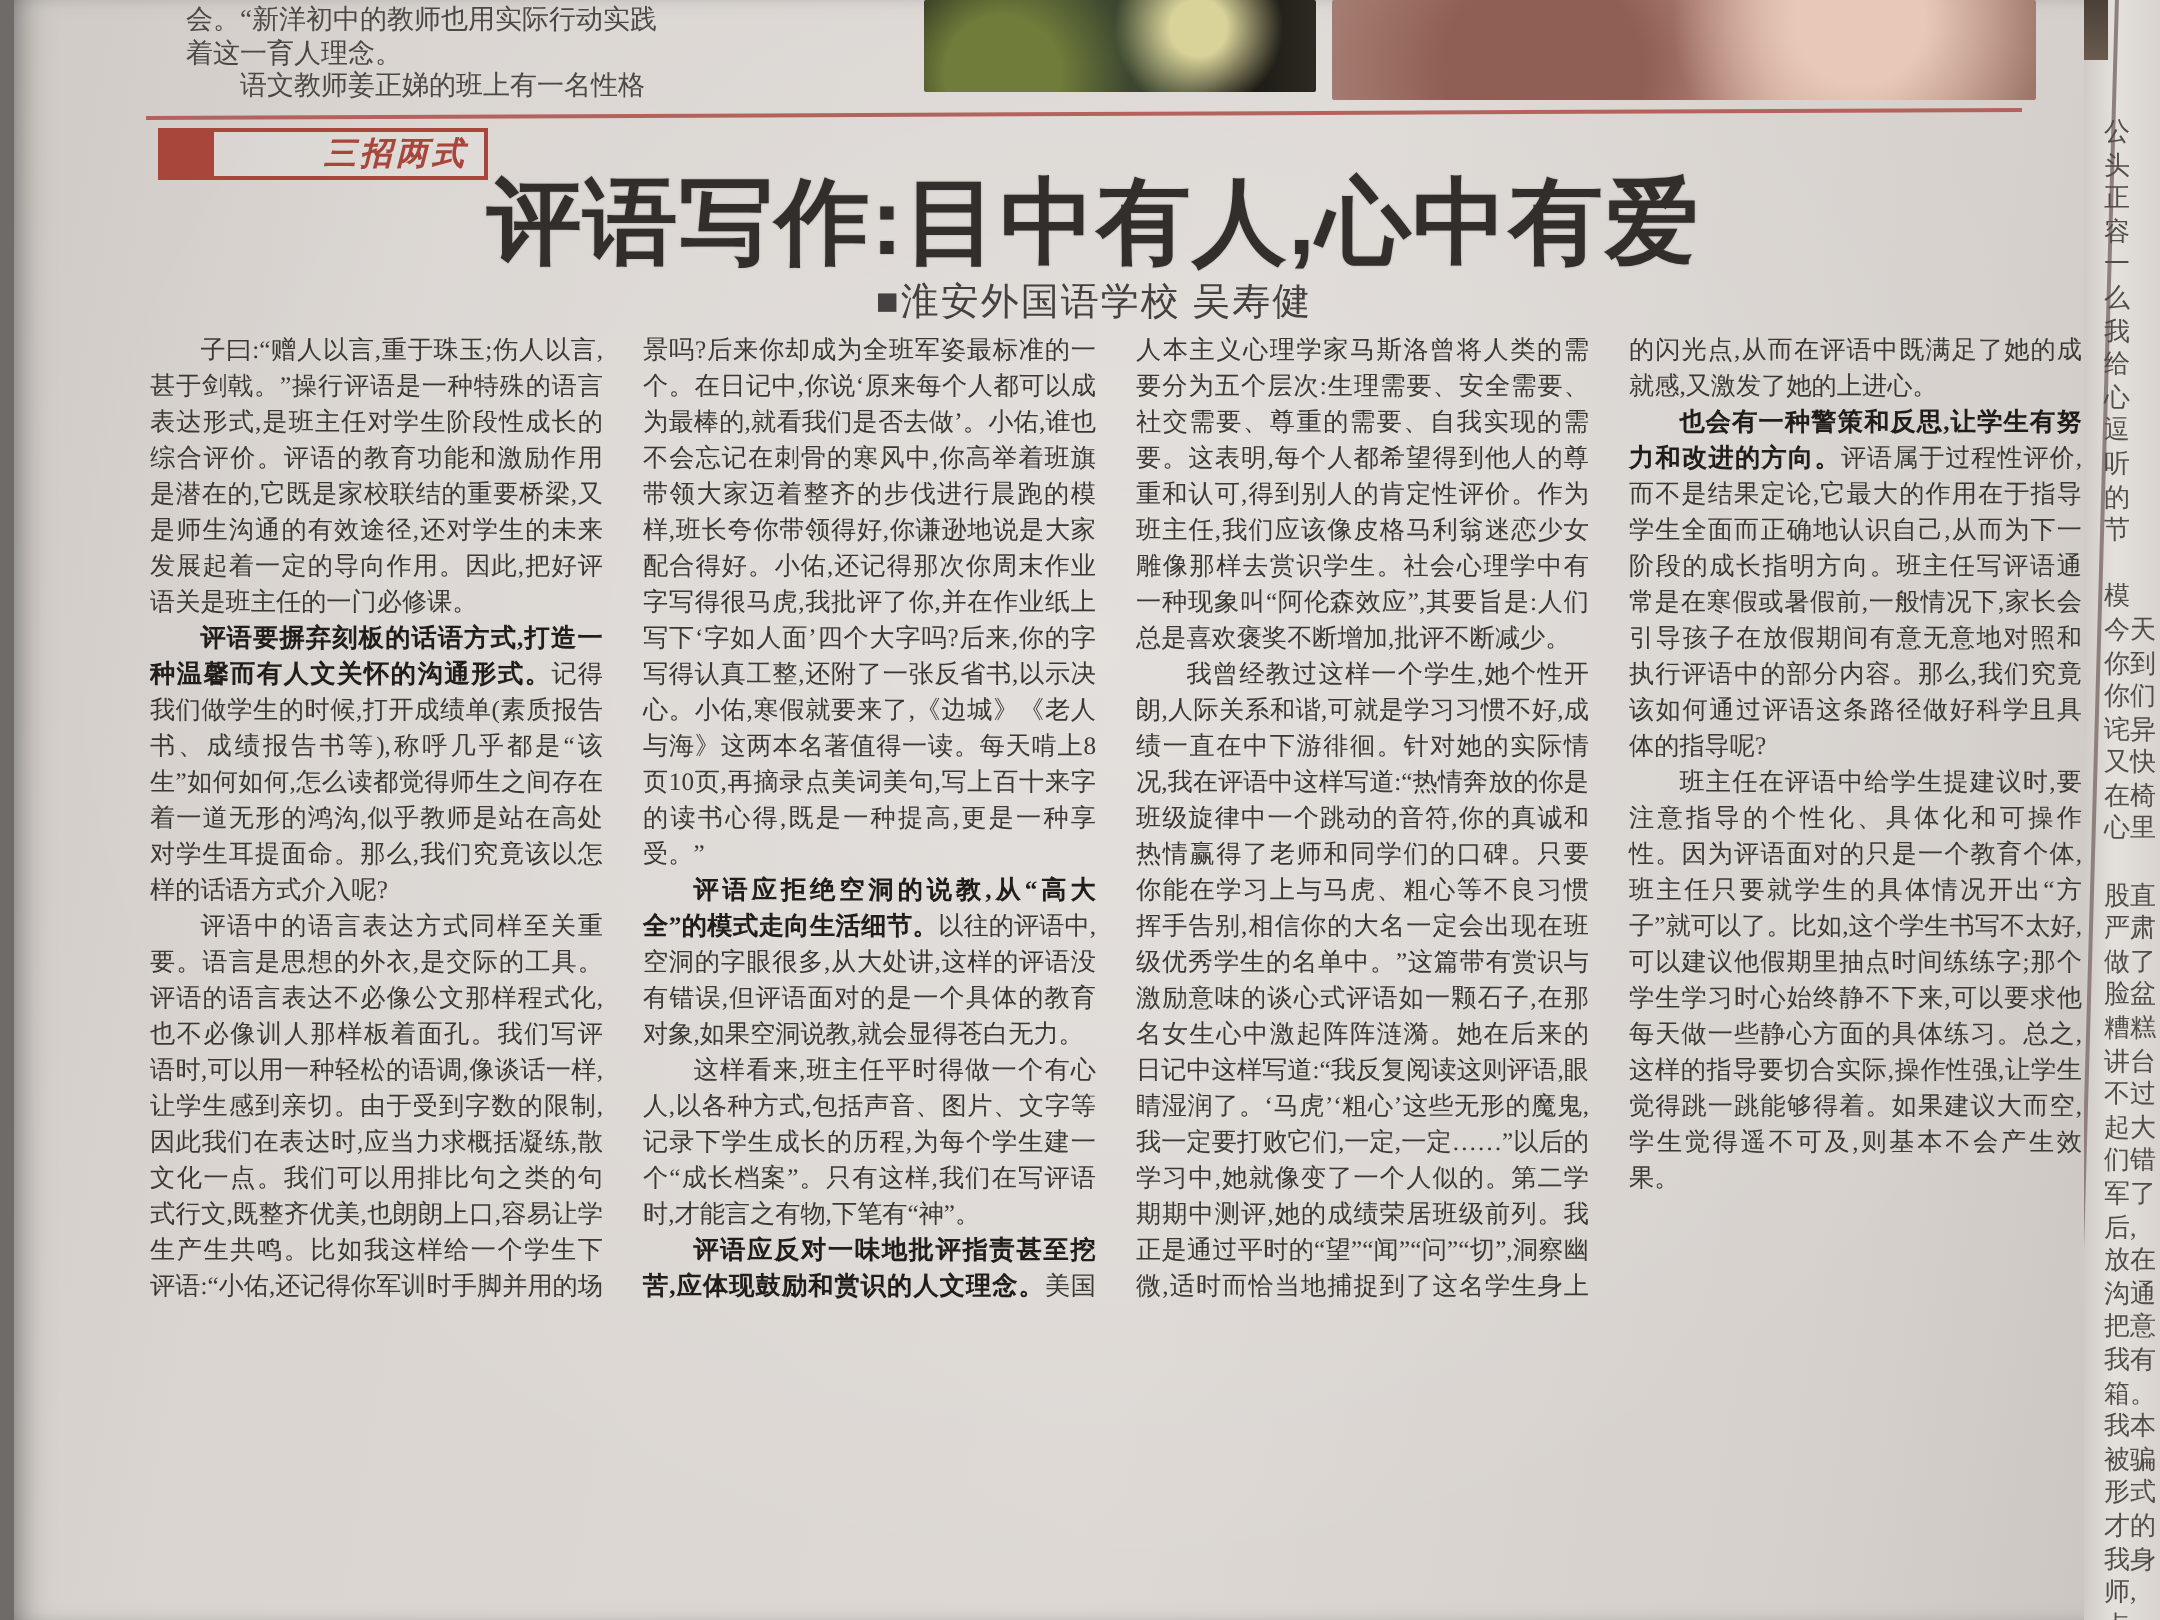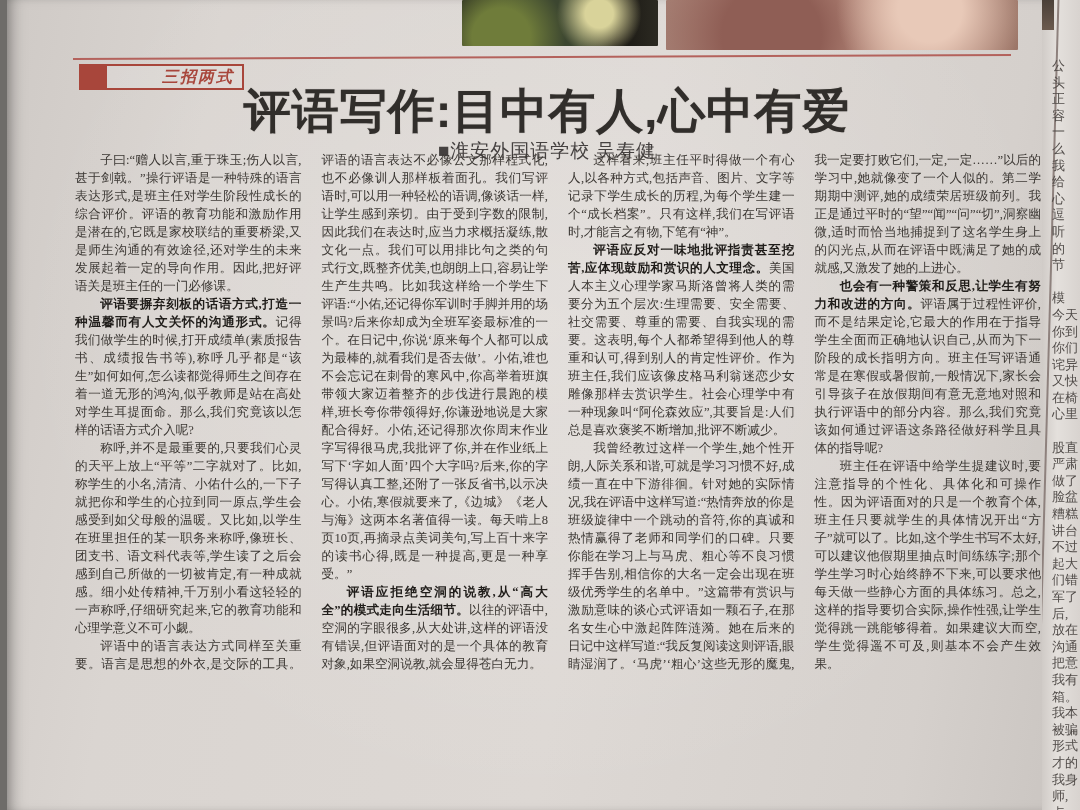--- a/index.html
+++ b/index.html
@@ -60,21 +60,21 @@
     font-family:"Liberation Sans", sans-serif;
     font-weight:bold;font-size:47px;color:#312e2b;letter-spacing:1px;
     text-shadow:0 0 1px rgba(60,55,50,.35);
   }
   .byline{
     position:absolute;left:150px;top:138px;width:780px;text-align:center;
     font-size:19px;color:#454140;letter-spacing:1px;
   }
   
   .article{
-    position:absolute;left:68px;top:151px;width:966px;height:634px;
+    position:absolute;left:68px;top:166px;width:966px;height:634px;
     column-count:4;column-gap:20px;overflow:hidden;
     font-size:12.6px;line-height:18px;color:#3b3733;text-align:justify;
   }
   .article p{margin:0;text-indent:2em;}
   .article p b{color:#201d1a;letter-spacing:.2px;margin-top:12px;}
   
   .fold-strip{
     position:absolute;right:0;top:0;width:38px;bottom:0;
     background:linear-gradient(90deg,#d0cbc7, #e4e0dc 40%, #d8d3cf);
     overflow:hidden;
@@ -91,38 +91,42 @@
     position:absolute;right:26px;top:0;width:14px;height:30px;
     background:linear-gradient(180deg,#4a4038,#6b5a4e);
   }
 </style>
 </head>
 <body>
 
 <div class="page">
 
   <div class="top-strip">
+    <div class="snippet">
+      <div class="ln1">会。“新洋初中的教师也用实际行动实践</div>
+      <div class="ln2">着这一育人理念。</div>
+      <div class="ln3">语文教师姜正娣的班上有一名性格</div>
+    </div>
     <div class="photo photo-a"></div>
     <div class="photo photo-b"></div>
   </div>
 
   <div class="red-rule"></div>
 
   <div class="badge">
     <div class="block"></div>
     <div class="label">三招两式</div>
   </div>
 
   <div class="headline">评语写作:目中有人,心中有爱</div>
   <div class="byline">■淮安外国语学校  吴寿健</div>
 
   <div class="article" id="article-body">
       <p>子曰:“赠人以言,重于珠玉;伤人以言,甚于剑戟。”操行评语是一种特殊的语言表达形式,是班主任对学生阶段性成长的综合评价。评语的教育功能和激励作用是潜在的,它既是家校联结的重要桥梁,又是师生沟通的有效途径,还对学生的未来发展起着一定的导向作用。因此,把好评语关是班主任的一门必修课。</p>
       <p><b>评语要摒弃刻板的话语方式,打造一种温馨而有人文关怀的沟通形式。</b>记得我们做学生的时候,打开成绩单(素质报告书、成绩报告书等),称呼几乎都是“该生”如何如何,怎么读都觉得师生之间存在着一道无形的鸿沟,似乎教师是站在高处对学生耳提面命。那么,我们究竟该以怎样的话语方式介入呢?</p>
-      <p>称呼,并不是最重要的,只要我们心灵的天平上放上“平等”二字就对了。比如,称学生的小名,清清、小佑什么的,一下子就把你和学生的心拉到同一原点,学生会感受到如父母般的温暖。又比如,以学生在班里担任的某一职务来称呼,像班长、团支书、语文科代表等,学生读了之后会感到自己所做的一切被肯定,有一种成就感。细小处传精神,千万别小看这轻轻的一声称呼,仔细研究起来,它的教育功能和心理学意义不可小觑。</p>
       <p>评语中的语言表达方式同样至关重要。语言是思想的外衣,是交际的工具。评语的语言表达不必像公文那样程式化,也不必像训人那样板着面孔。我们写评语时,可以用一种轻松的语调,像谈话一样,让学生感到亲切。由于受到字数的限制,因此我们在表达时,应当力求概括凝练,散文化一点。我们可以用排比句之类的句式行文,既整齐优美,也朗朗上口,容易让学生产生共鸣。比如我这样给一个学生下评语:“小佑,还记得你军训时手脚并用的场景吗?后来你却成为全班军姿最标准的一个。在日记中,你说‘原来每个人都可以成为最棒的,就看我们是否去做’。小佑,谁也不会忘记在刺骨的寒风中,你高举着班旗带领大家迈着整齐的步伐进行晨跑的模样,班长夸你带领得好,你谦逊地说是大家配合得好。小佑,还记得那次你周末作业字写得很马虎,我批评了你,并在作业纸上写下‘字如人面’四个大字吗?后来,你的字写得认真工整,还附了一张反省书,以示决心。小佑,寒假就要来了,《边城》《老人与海》这两本名著值得一读。每天啃上8页10页,再摘录点美词美句,写上百十来字的读书心得,既是一种提高,更是一种享受。”</p>
       <p><b>评语应拒绝空洞的说教,从“高大全”的模式走向生活细节。</b>以往的评语中,空洞的字眼很多,从大处讲,这样的评语没有错误,但评语面对的是一个具体的教育对象,如果空洞说教,就会显得苍白无力。</p>
       <p>这样看来,班主任平时得做一个有心人,以各种方式,包括声音、图片、文字等记录下学生成长的历程,为每个学生建一个“成长档案”。只有这样,我们在写评语时,才能言之有物,下笔有“神”。</p>
       <p><b>评语应反对一味地批评指责甚至挖苦,应体现鼓励和赏识的人文理念。</b>美国人本主义心理学家马斯洛曾将人类的需要分为五个层次:生理需要、安全需要、社交需要、尊重的需要、自我实现的需要。这表明,每个人都希望得到他人的尊重和认可,得到别人的肯定性评价。作为班主任,我们应该像皮格马利翁迷恋少女雕像那样去赏识学生。社会心理学中有一种现象叫“阿伦森效应”,其要旨是:人们总是喜欢褒奖不断增加,批评不断减少。</p>
       <p>我曾经教过这样一个学生,她个性开朗,人际关系和谐,可就是学习习惯不好,成绩一直在中下游徘徊。针对她的实际情况,我在评语中这样写道:“热情奔放的你是班级旋律中一个跳动的音符,你的真诚和热情赢得了老师和同学们的口碑。只要你能在学习上与马虎、粗心等不良习惯挥手告别,相信你的大名一定会出现在班级优秀学生的名单中。”这篇带有赏识与激励意味的谈心式评语如一颗石子,在那名女生心中激起阵阵涟漪。她在后来的日记中这样写道:“我反复阅读这则评语,眼睛湿润了。‘马虎’‘粗心’这些无形的魔鬼,我一定要打败它们,一定,一定……”以后的学习中,她就像变了一个人似的。第二学期期中测评,她的成绩荣居班级前列。我正是通过平时的“望”“闻”“问”“切”,洞察幽微,适时而恰当地捕捉到了这名学生身上的闪光点,从而在评语中既满足了她的成就感,又激发了她的上进心。</p>
       <p><b>也会有一种警策和反思,让学生有努力和改进的方向。</b>评语属于过程性评价,而不是结果定论,它最大的作用在于指导学生全面而正确地认识自己,从而为下一阶段的成长指明方向。班主任写评语通常是在寒假或暑假前,一般情况下,家长会引导孩子在放假期间有意无意地对照和执行评语中的部分内容。那么,我们究竟该如何通过评语这条路径做好科学且具体的指导呢?</p>
       <p>班主任在评语中给学生提建议时,要注意指导的个性化、具体化和可操作性。因为评语面对的只是一个教育个体,班主任只要就学生的具体情况开出“方子”就可以了。比如,这个学生书写不太好,可以建议他假期里抽点时间练练字;那个学生学习时心始终静不下来,可以要求他每天做一些静心方面的具体练习。总之,这样的指导要切合实际,操作性强,让学生觉得跳一跳能够得着。如果建议大而空,学生觉得遥不可及,则基本不会产生效果。</p>
     </div>
 
   <div class="fold-strip">

